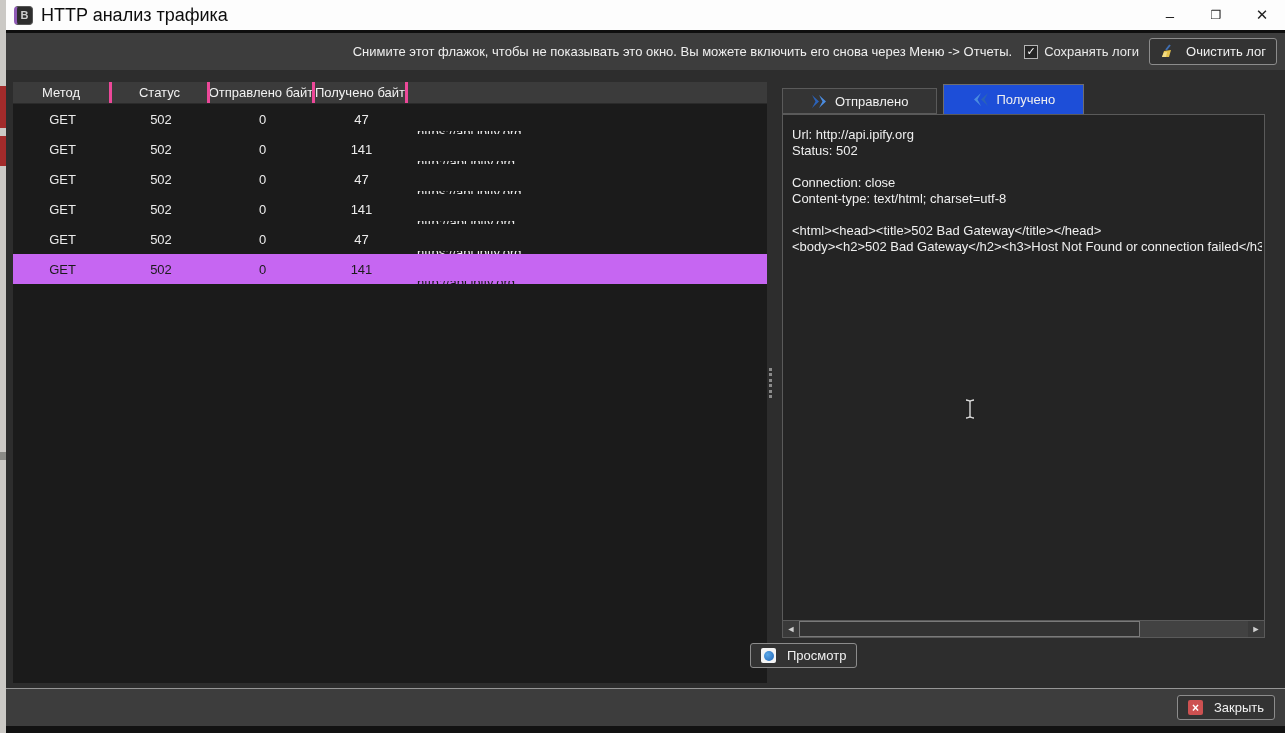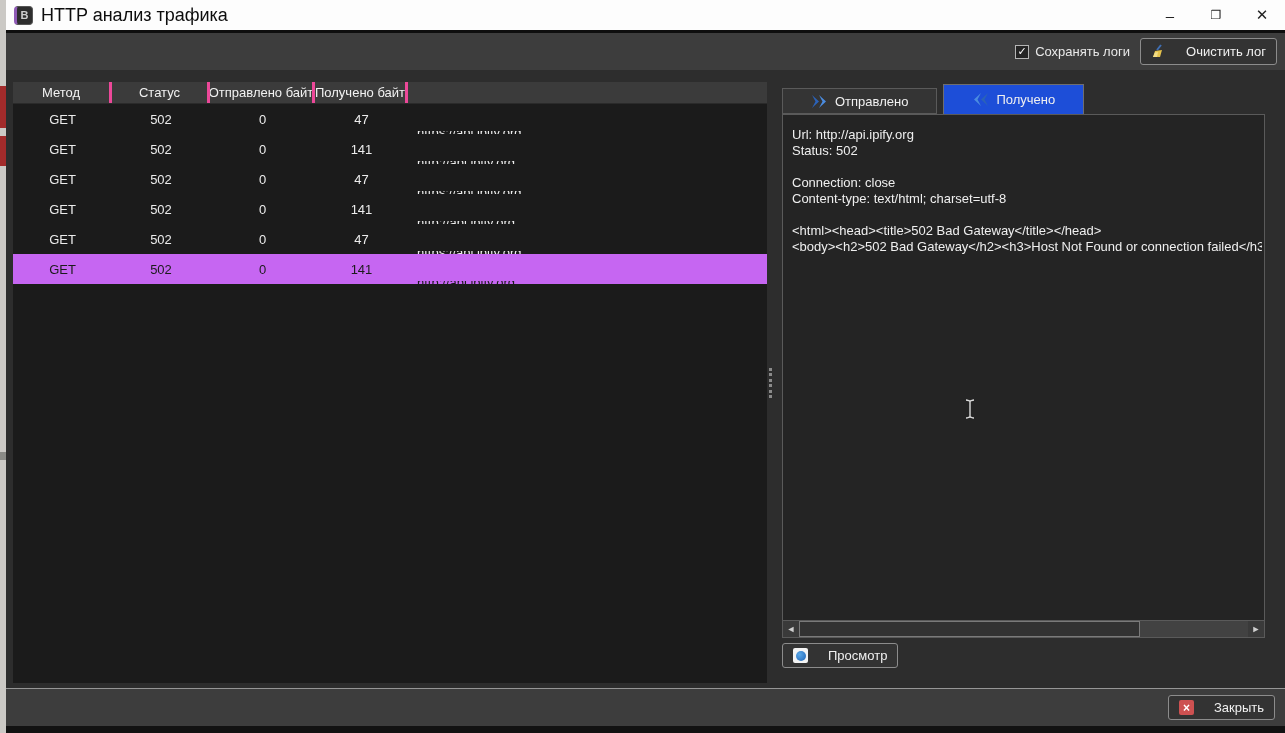--- a/index.html
+++ b/index.html
@@ -28,21 +28,21 @@
   .title-sep { height:3px; background:#0e0e0e; flex:0 0 auto; }
 
   
   .topbar { height:37px; background:#3d3d3d; display:flex; align-items:center; justify-content:flex-end; padding:0 8px 0 0; gap:10px; color:#e9e9e9; flex:0 0 auto; }
   .notice { color:#efefef; white-space:nowrap; }
   .checkbox-wrap { display:flex; align-items:center; gap:6px; margin-left:2px; cursor:default; }
   .checkbox { width:14px; height:14px; background:#252525; border:1px solid #b5b5b5; display:flex; align-items:center; justify-content:center; }
   .checkbox .check { display:none; color:#fff; font-size:11px; line-height:1; }
   .checkbox.checked .check { display:block; }
 
-  .btn { display:inline-flex; align-items:center; gap:20px; background:#333333; border:1px solid #8c8c8c; border-radius:3px; color:#f0f0f0; font-size:13px; font-family:inherit; padding:4px 10px; cursor:default; }
+  .btn { display:inline-flex; align-items:center; gap:11px; background:#333333; border:1px solid #8c8c8c; border-radius:3px; color:#f0f0f0; font-size:13px; font-family:inherit; padding:4px 10px; cursor:default; }
   .clear-btn { height:27px; }
 
   
   .content { position:relative; flex:1 1 auto; background:#2d2d2d; }
 
   
   .table { position:absolute; left:7px; top:12px; width:754px; height:601px; background:#1b1b1b; }
   .thead { display:flex; height:22px; background:#3b3b3b; border-bottom:1px solid #2a2a2a; }
   .th { color:#f2f2f2; display:flex; align-items:center; justify-content:center; border-right:3px solid #ec4899; overflow:hidden; white-space:nowrap; }
   .th:last-child { border-right:none; }
@@ -65,21 +65,21 @@
 
   .response-area { position:absolute; left:776px; top:44px; width:483px; height:524px; background:#242424; border:1px solid #5a5a5a; }
   .response-text { position:absolute; left:9px; top:12px; right:2px; bottom:24px; color:#efefef; white-space:pre; line-height:16px; overflow:hidden; }
   .ibeam { position:absolute; left:180px; top:283px; }
 
   .hscroll { position:absolute; left:0; right:0; bottom:0; height:17px; background:#3a3a3a; border-top:1px solid #5a5a5a; display:flex; }
   .sb-arrow { width:16px; height:100%; display:flex; align-items:center; justify-content:center; color:#cfcfcf; font-size:9px; background:#3a3a3a; }
   .sb-track { flex:1; position:relative; background:#424242; }
   .sb-thumb { position:absolute; left:0; top:0; height:100%; width:76%; background:#323232; border:1px solid #7a7a7a; }
 
-  .view-btn { position:absolute; left:776px; top:573px; height:25px; }
+  .view-btn { position:absolute; left:744px; top:573px; height:25px; }
   .view-icon { width:15px; height:15px; background:#f4f4f4; border-radius:2px; display:flex; align-items:center; justify-content:center; }
   .view-icon span { width:10px; height:10px; border-radius:50%; background:radial-gradient(circle at 35% 35%, #5aa8e8, #1f63b5); display:block; }
 
   
   .footer { height:38px; background:#3d3d3d; border-top:1px solid #969696; display:flex; align-items:center; justify-content:flex-end; padding-right:10px; flex:0 0 auto; }
   .close-btn { height:25px; }
   .close-icon { width:15px; height:15px; background:#cd5151; border-radius:2px; color:#fff; font-size:12px; font-weight:bold; display:flex; align-items:center; justify-content:center; line-height:1; }
 
   .bottom-strip { height:7px; background:#121212; flex:0 0 auto; }
 </style>
@@ -101,20 +101,21 @@
       <div class="title">HTTP анализ трафика</div>
       <div class="win-controls">
         <div class="win-btn">–</div>
         <div class="win-btn maxi">❐</div>
         <div class="win-btn">✕</div>
       </div>
     </div>
     <div class="title-sep"></div>
 
     <div class="topbar">
+      <div class="notice">Снимите этот флажок, чтобы не показывать это окно. Вы можете включить его снова через Меню -&gt; Отчеты.</div>
       <div class="checkbox-wrap">
         <div class="checkbox checked">
             <span class="check">✓</span>
           </div>
         <span>Сохранять логи</span>
       </div>
       <button class="btn clear-btn">
         <svg width="15" height="15" viewBox="0 0 15 15">
           <line x1="10" y1="1" x2="6" y2="6" stroke="#3f6fb4" stroke-width="2"></line>
           <polygon points="2,13 9,13 11,6 4,7" fill="#e6c34c"></polygon>

